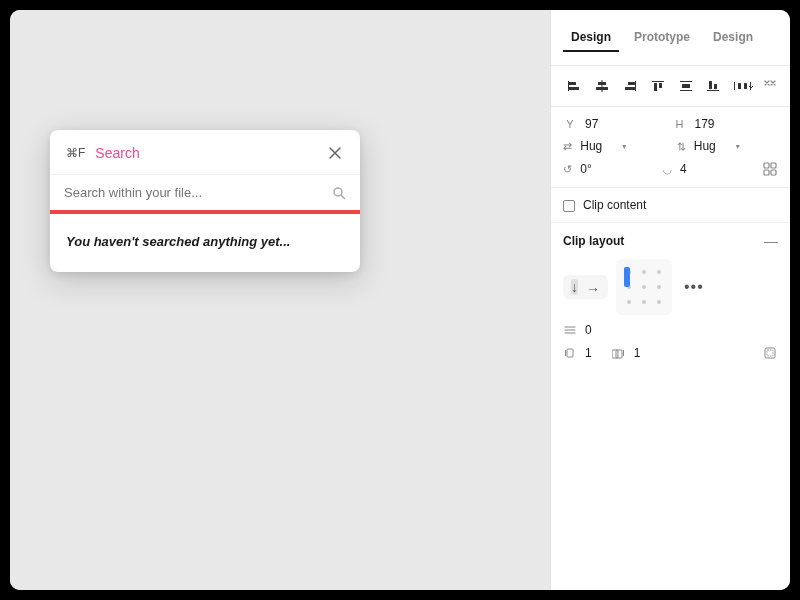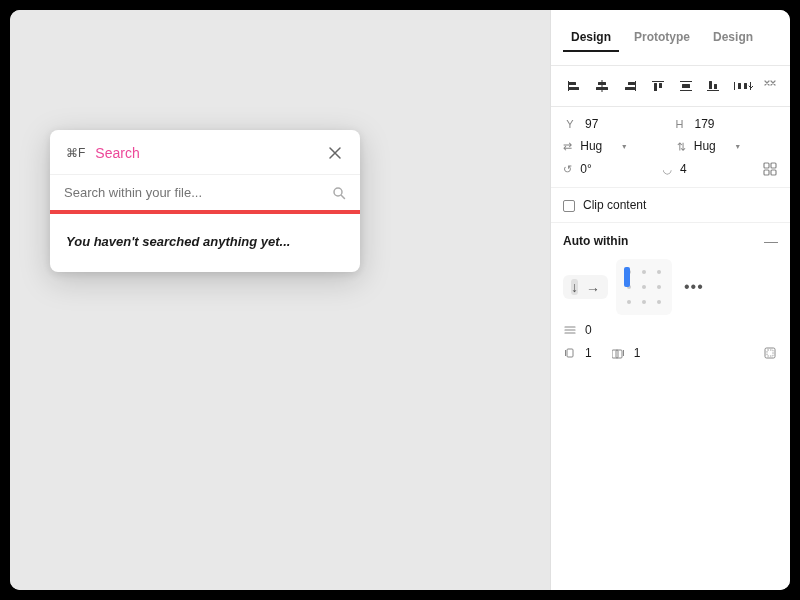--- a/index.html
+++ b/index.html
@@ -569,21 +569,21 @@
       </div>
     </div>
 
     <div class="clip-content-row">
       <div class="checkbox"></div>
       <span class="clip-label">Clip content</span>
     </div>
 
     <div class="auto-layout-section">
       <div class="section-header">
-        <span class="section-title">Auto within</span>
+        <span class="section-title">Clip layout</span>
         <span class="section-action">—</span>
       </div>
 
       <div class="auto-layout-controls">
 
         <div class="direction-group">
           <span class="direction-btn active" style="font-size:14px;">↓</span>
           <span class="direction-btn" style="font-size:14px;">→</span>
         </div>
 

